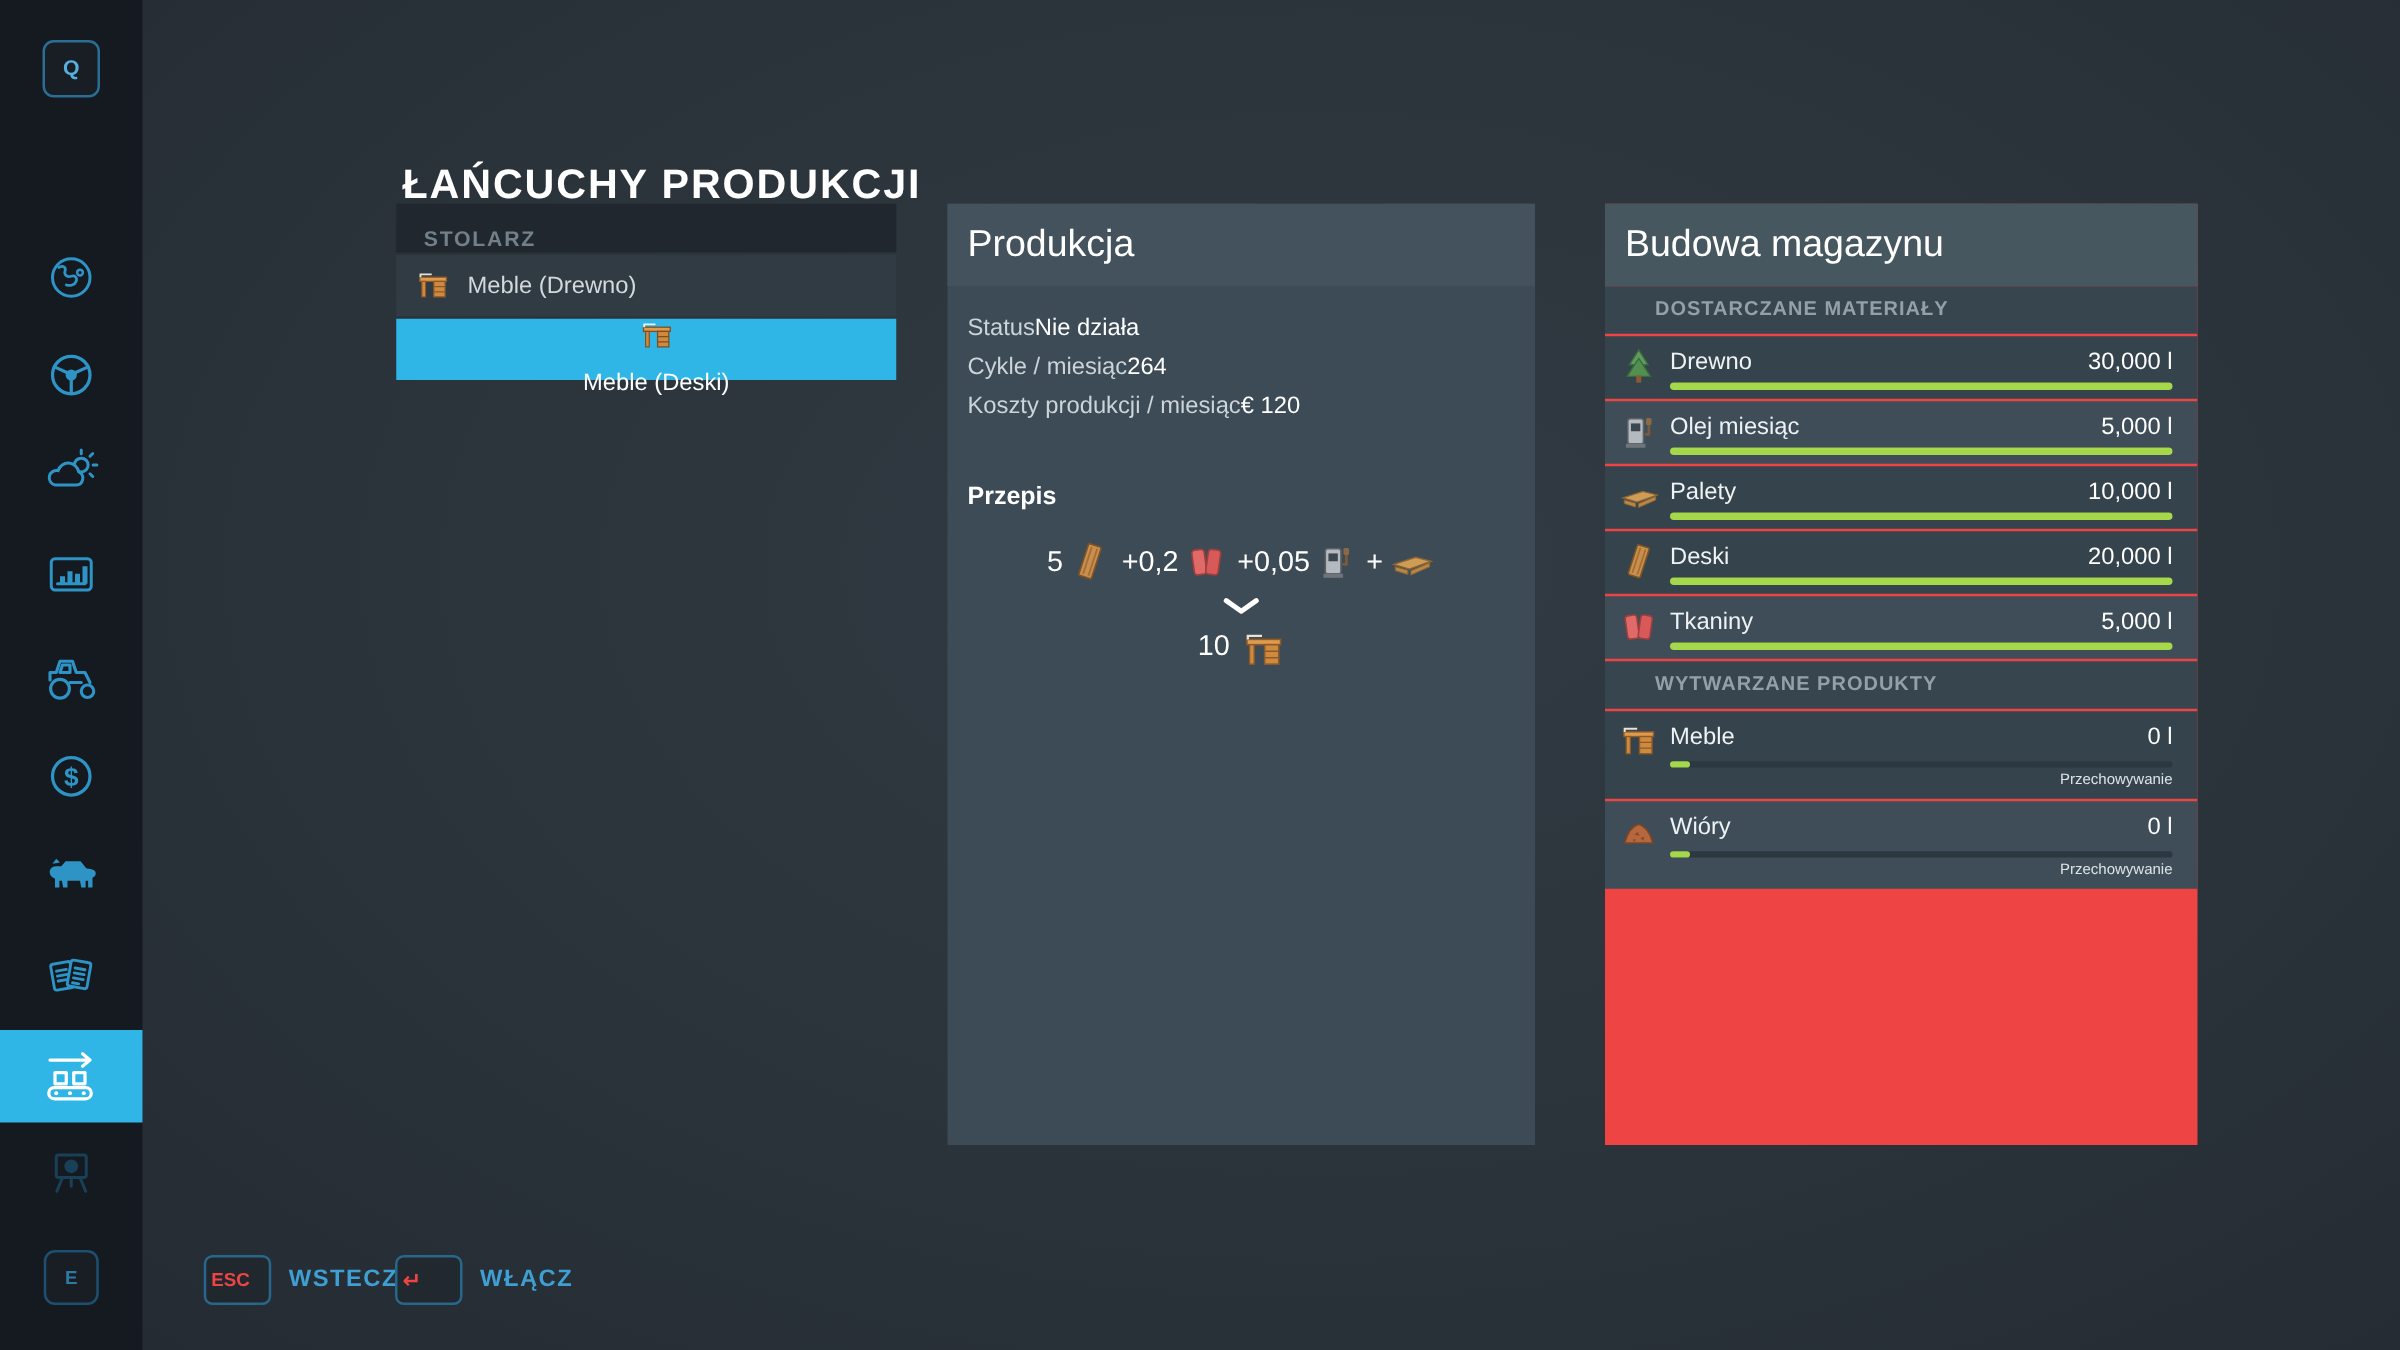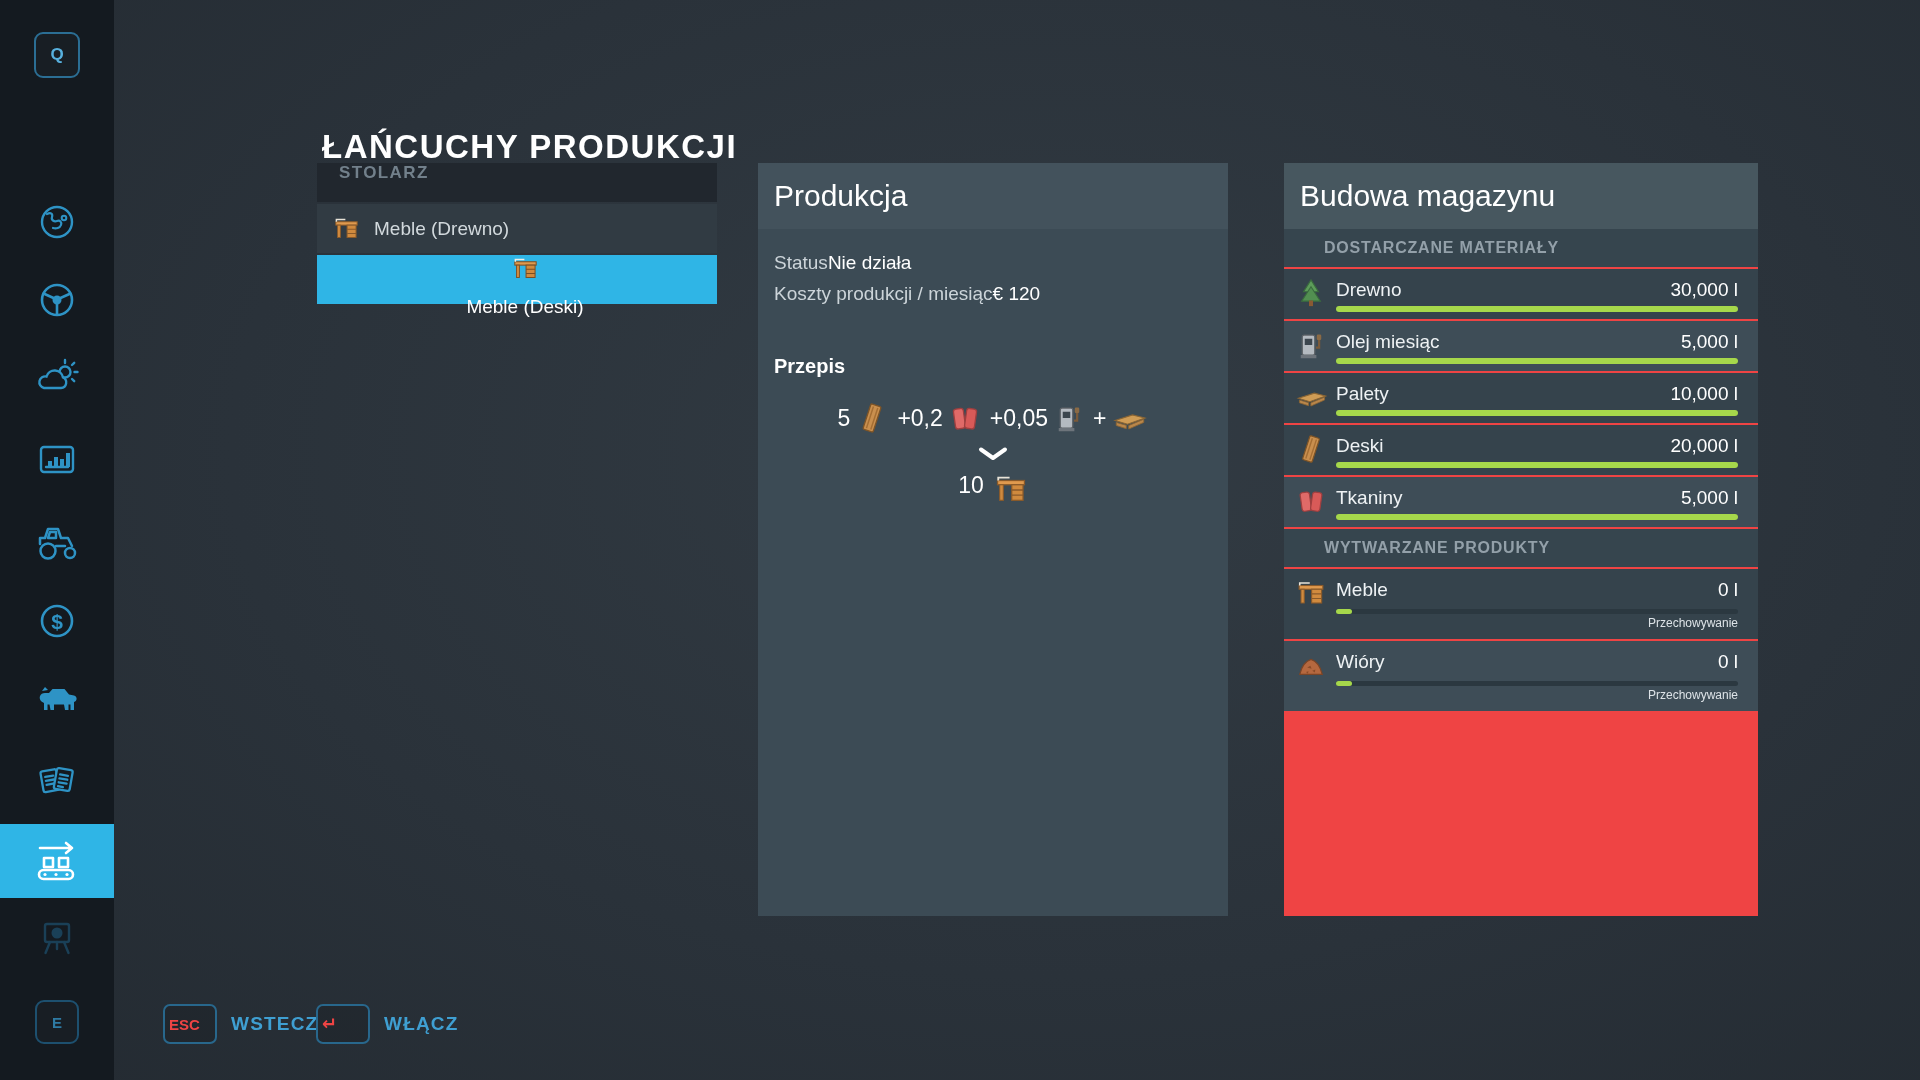--- a/index.html
+++ b/index.html
@@ -22,21 +22,21 @@
   .key-q{top:32px;width:42px;height:42px;font-size:17px;}
   .key-e{top:1000px;width:40px;height:40px;font-size:15px;border-color:#1d506f;color:#2e7aa3;}
   .active-block{position:absolute;top:824px;left:0;width:114px;height:74px;background:var(--accent);
     display:flex;align-items:center;justify-content:center;}
   .dim{opacity:.62;}
   
   .page-title{position:absolute;left:322px;top:106px;font-size:33px;font-weight:600;color:#fff;letter-spacing:1.5px;}
   
   .list{position:absolute;left:317px;top:163px;width:400px;}
   .list-header{height:39px;background:#21272e;color:#72808b;font-size:17px;font-weight:700;letter-spacing:1.4px;
-    display:flex;align-items:flex-start;padding-left:22px;}
+    display:flex;align-items:flex-end;padding-left:22px;}
   .list-row{height:49px;margin-top:2px;background:#313b43;display:flex;align-items:center;gap:14px;
     padding-left:16px;color:#d2d9dd;font-size:19px;cursor:pointer;}
   .list-row.selected{background:var(--accent);color:#fff;flex-direction:column;}
   
   .panel{position:absolute;top:163px;height:753px;background:var(--panel);}
   .panel.production{left:758px;width:470px;}
   .panel.storage{left:1284px;width:474px;background:#ef4444;}
   .panel-header{height:66px;display:flex;align-items:center;padding-left:16px;color:#fff;font-size:30px;font-weight:500;}
   .panel.production .panel-header{background:#43525c;}
   .panel.storage .panel-header{background:#47575f;}
@@ -234,20 +234,24 @@
 <section class="panel production">
   <div class="panel-header">
     <span>Produkcja</span>
   </div>
   <div class="stats">
     <div class="stat-row">
       <span class="stat-label">Status</span>
       <span class="stat-value">Nie działa</span>
     </div>
     <div class="stat-row">
+      <span class="stat-label">Cykle / miesiąc</span>
+      <span class="stat-value">264</span>
+    </div>
+    <div class="stat-row">
       <span class="stat-label">Koszty produkcji / miesiąc</span>
       <span class="stat-value">€ 120</span>
     </div>
   </div>
 
   <div class="recipe-heading">Przepis</div>
 
   <div class="recipe-line">
     <span class="ing">
       <span>5</span>

